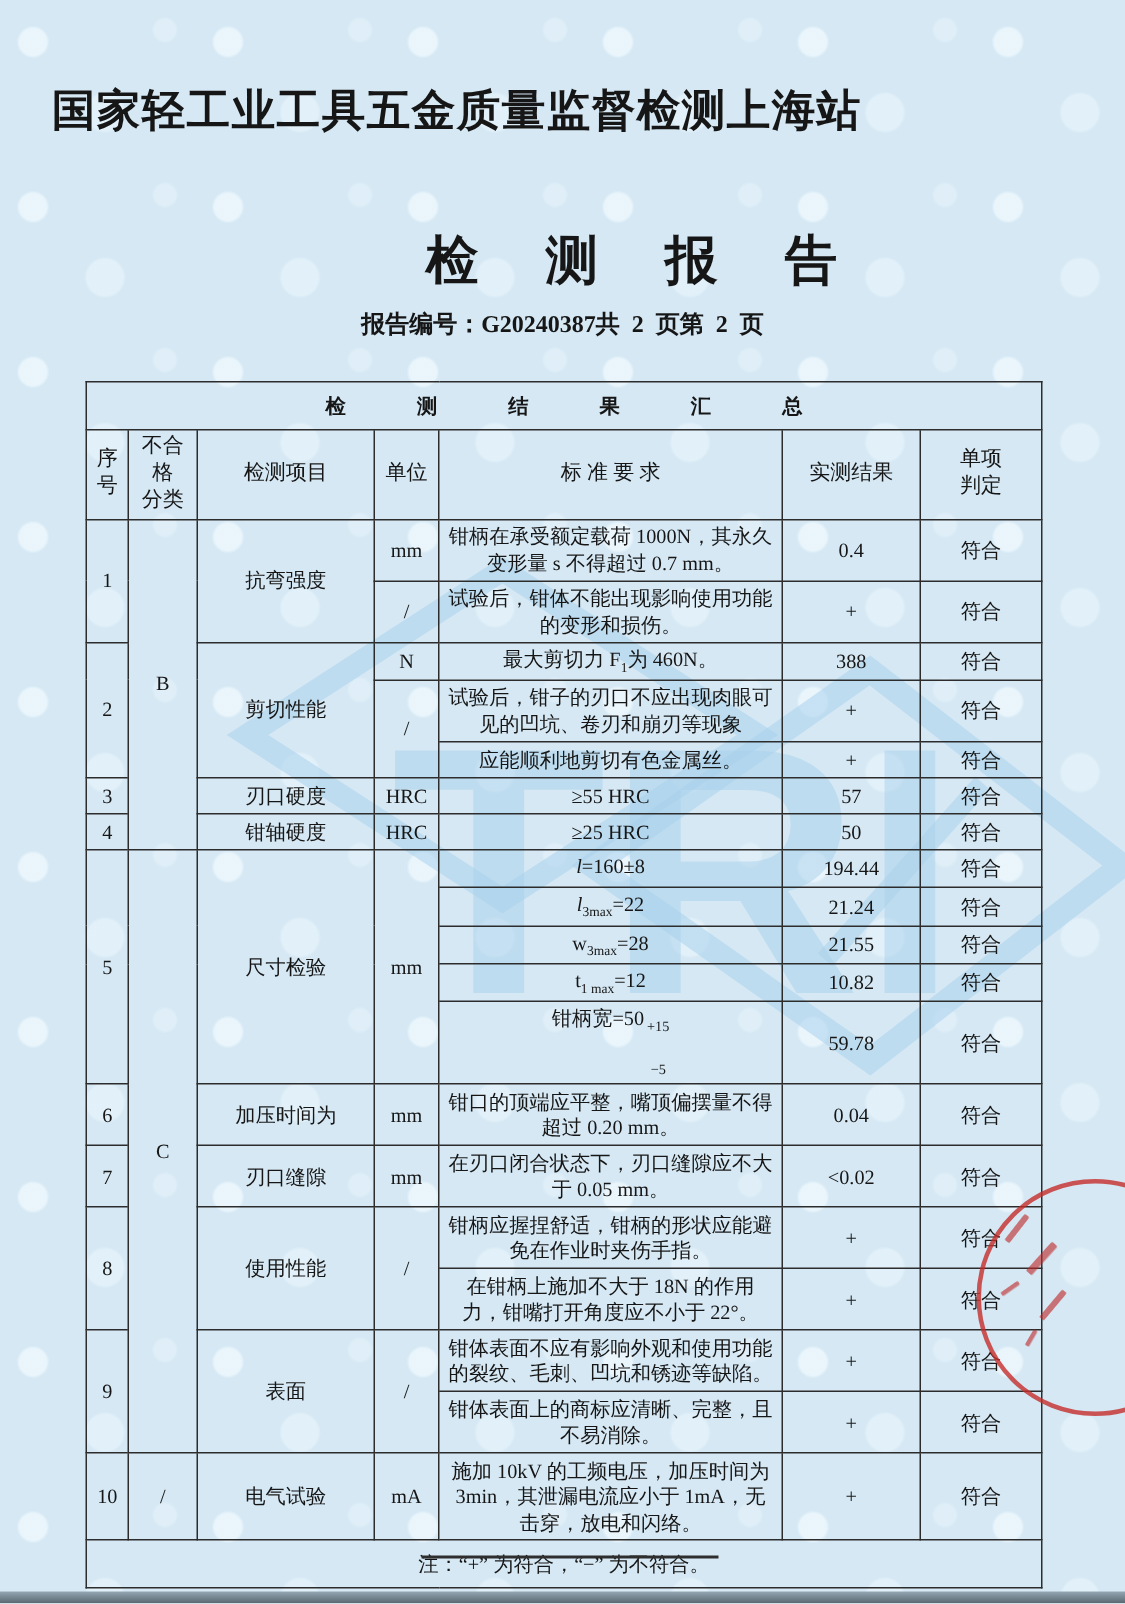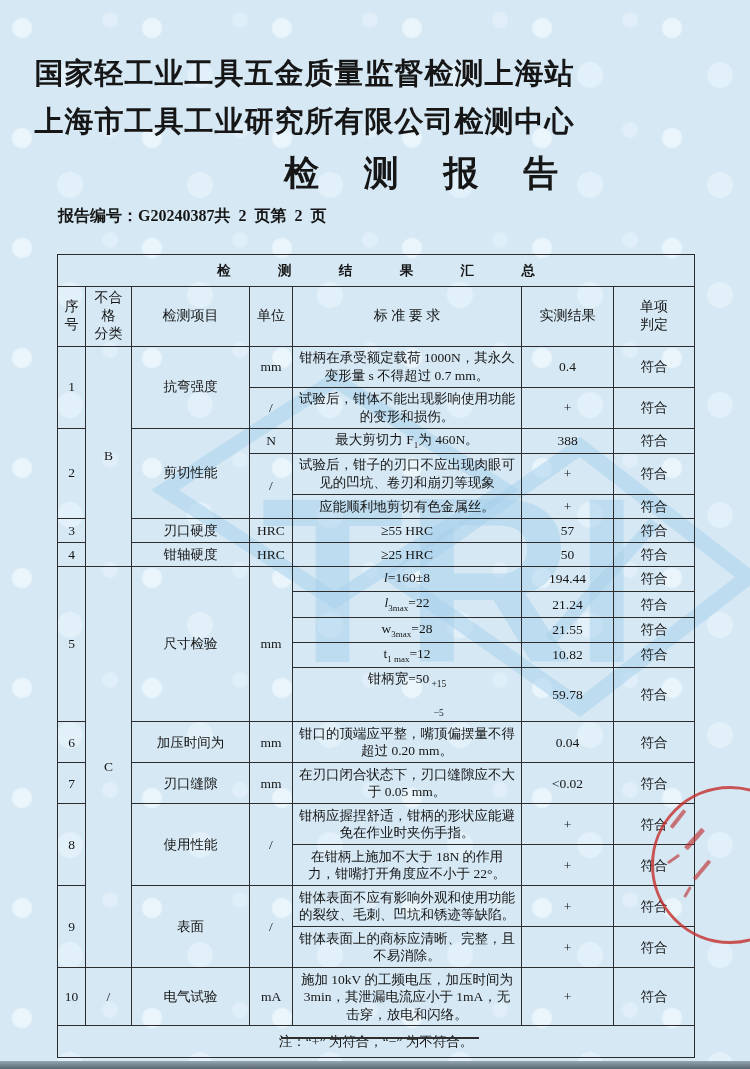--- a/index.html
+++ b/index.html
@@ -23,21 +23,21 @@
     font-weight:bold;font-size:29px;letter-spacing:1px;white-space:nowrap;
   }
   .org1{top:54px;}
   .org2{top:102px;}
   .doc-title{
     position:absolute;top:150px;left:0;width:750px;text-align:center;
     font-weight:bold;font-size:35px;letter-spacing:18px;text-indent:18px;padding-left:46px;
   }
   .meta{
     position:absolute;top:206px;left:58px;width:634px;
-    display:flex;justify-content:flex-start;align-items:baseline;
+    display:flex;justify-content:center;align-items:baseline;
     font-weight:bold;font-size:16px;
   }
   .meta .pre{white-space:pre;}
   
   .watermark{position:absolute;left:150px;top:372px;width:600px;height:370px;z-index:1;pointer-events:none;}
   
   table.report{
     position:absolute;left:57px;top:254px;z-index:2;
     border-collapse:collapse;table-layout:fixed;width:637px;
     background:transparent;
@@ -86,21 +86,20 @@
 <div class="sheet">
 
   <svg class="watermark" viewBox="0 0 600 370">
     <polygon points="15,118 185,8 355,118 185,228" fill="none" stroke="#a9d2ec" stroke-width="15" opacity="0.55"></polygon>
     <polygon points="245,205 430,75 598,205 430,335" fill="none" stroke="#a9d2ec" stroke-width="16" opacity="0.55"></polygon>
     <line x1="505" y1="150" x2="400" y2="268" stroke="#a9d2ec" stroke-width="13" opacity="0.5"></line>
     <text x="300" y="290" text-anchor="middle" font-family="Liberation Sans, sans-serif" font-weight="bold" font-size="235" fill="#a9d2ec" opacity="0.5">TRI</text>
   </svg>
 
   <div class="org-line org1">国家轻工业工具五金质量监督检测上海站</div>
-  <div class="org-line org2">上海市工具工业研究所有限公司检测中心</div>
   <div class="doc-title">检 测 报 告</div>
 
   <div class="meta">
     <div>
       <span>报告编号：</span><span>G20240387</span>
     </div>
     <div class="pre">共  2  页第  2  页</div>
   </div>
 
   <table class="report">

